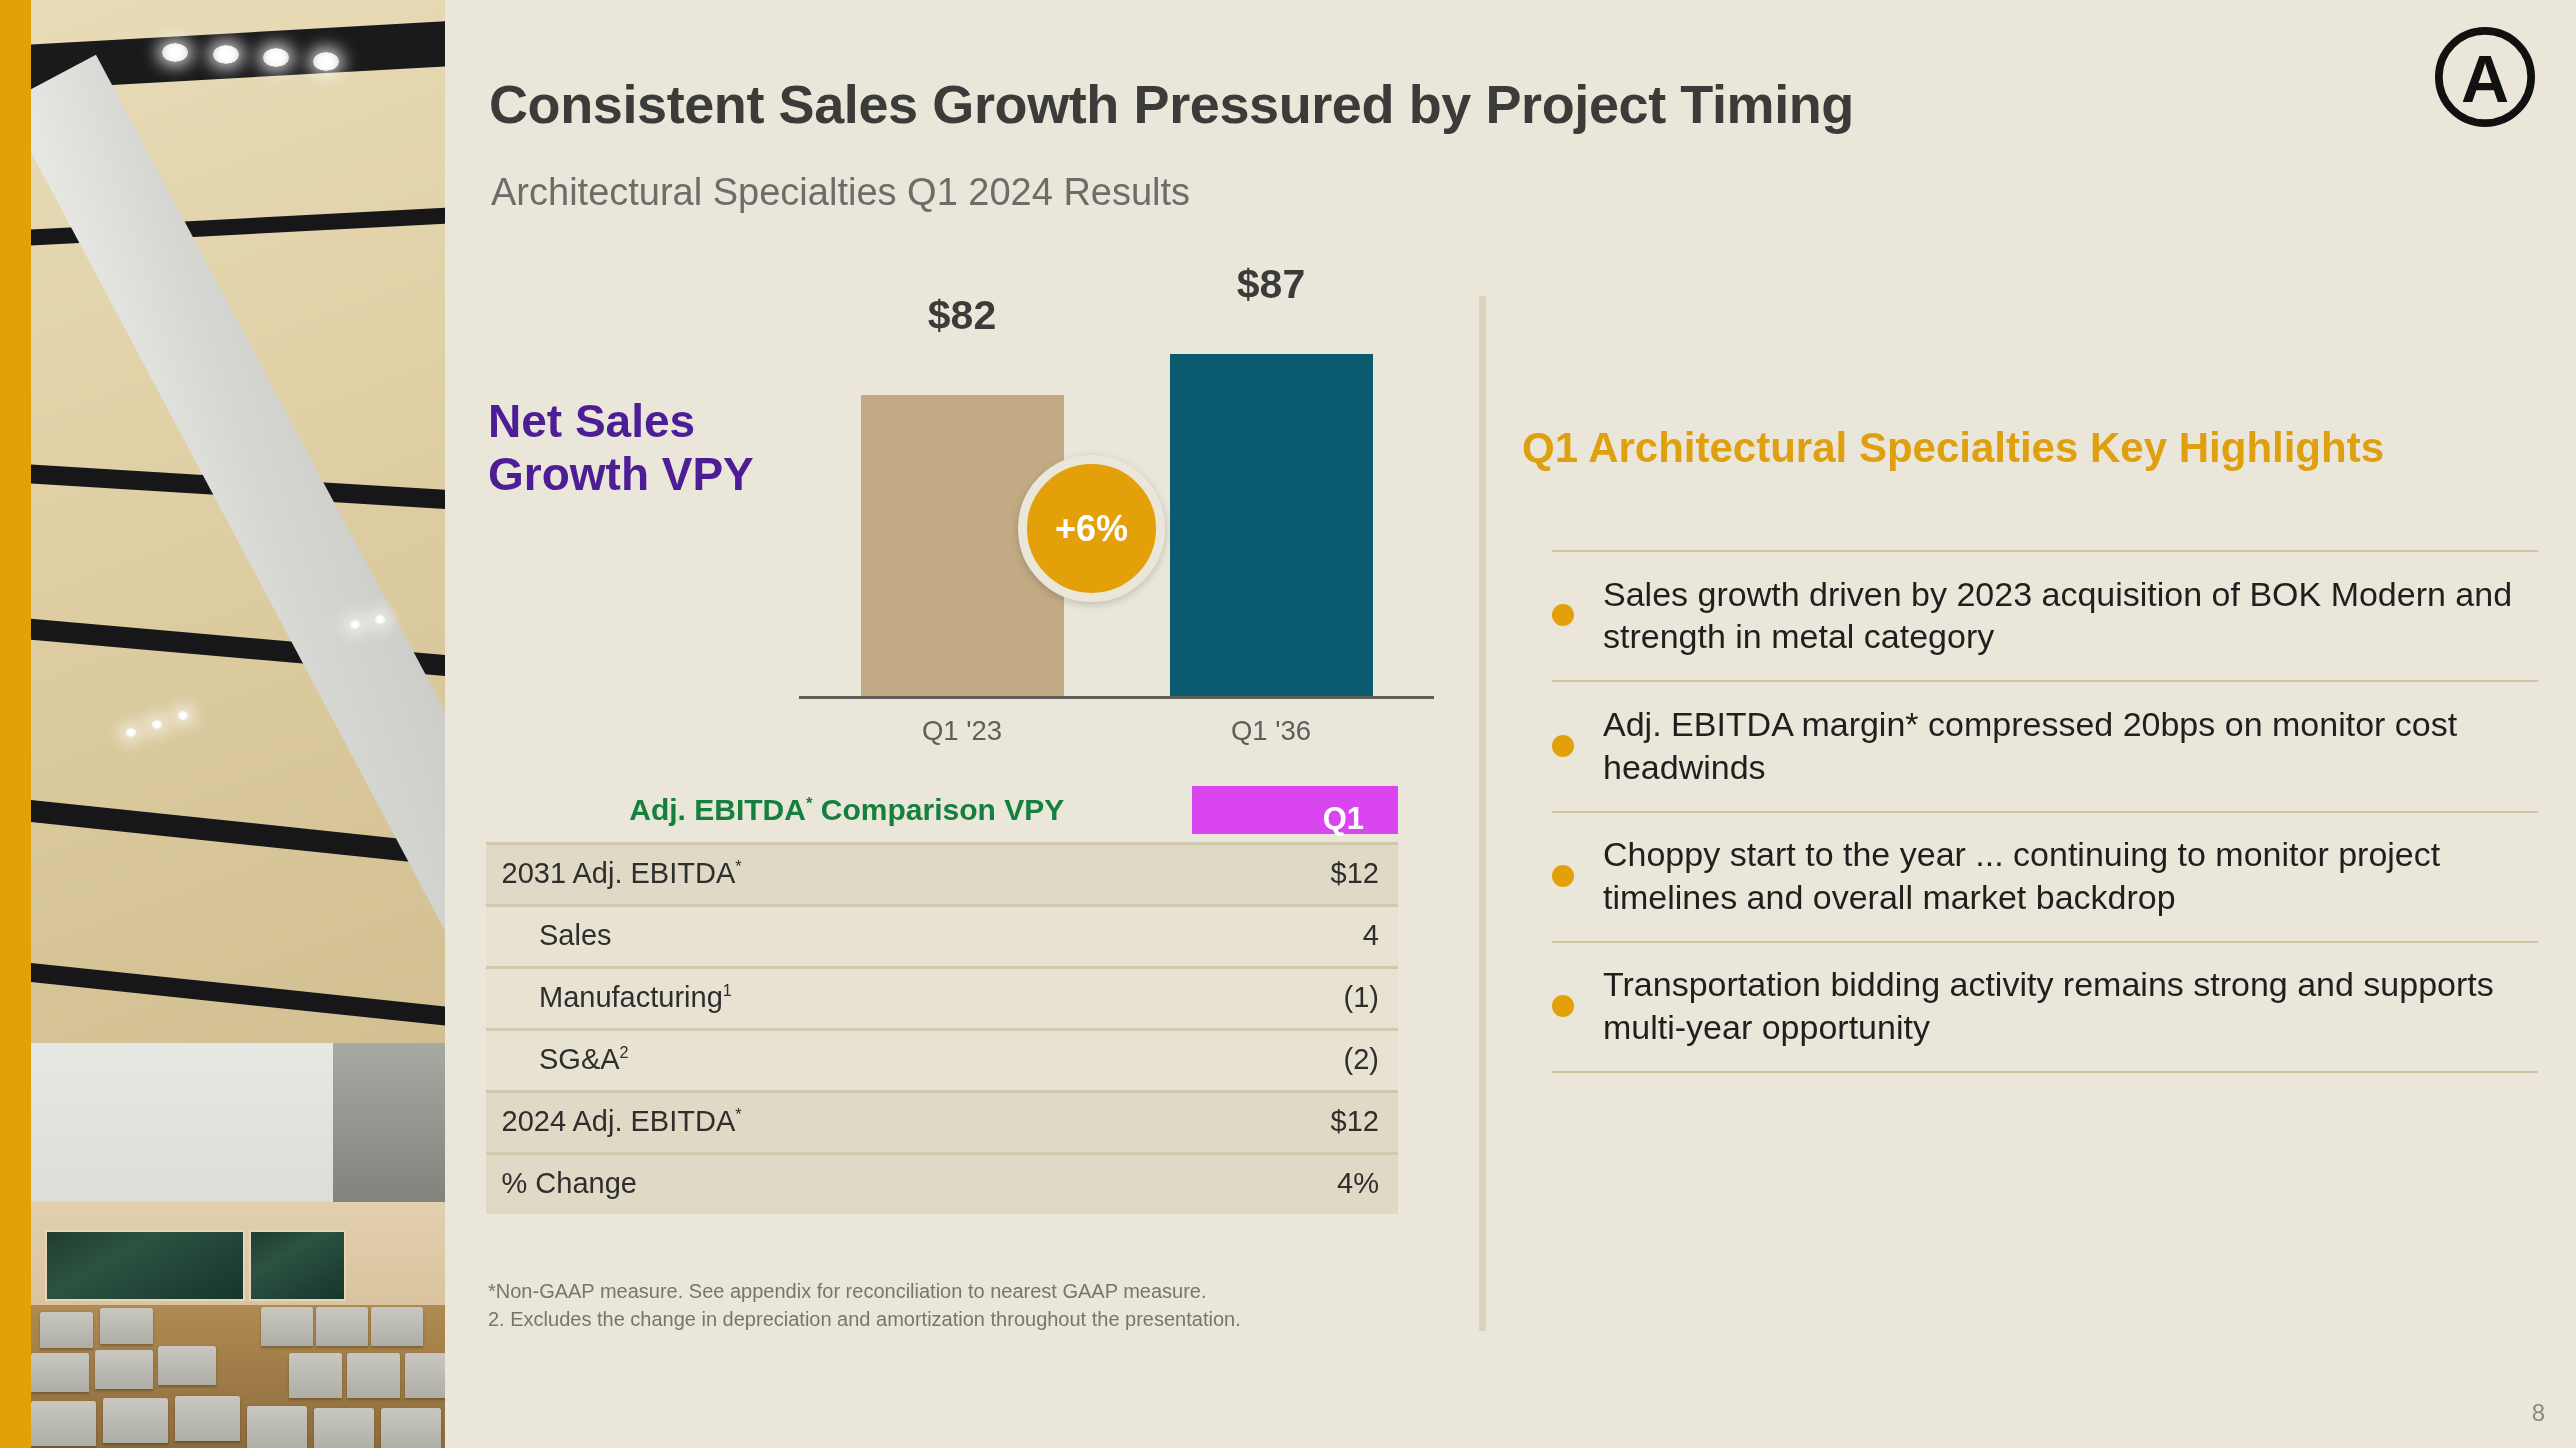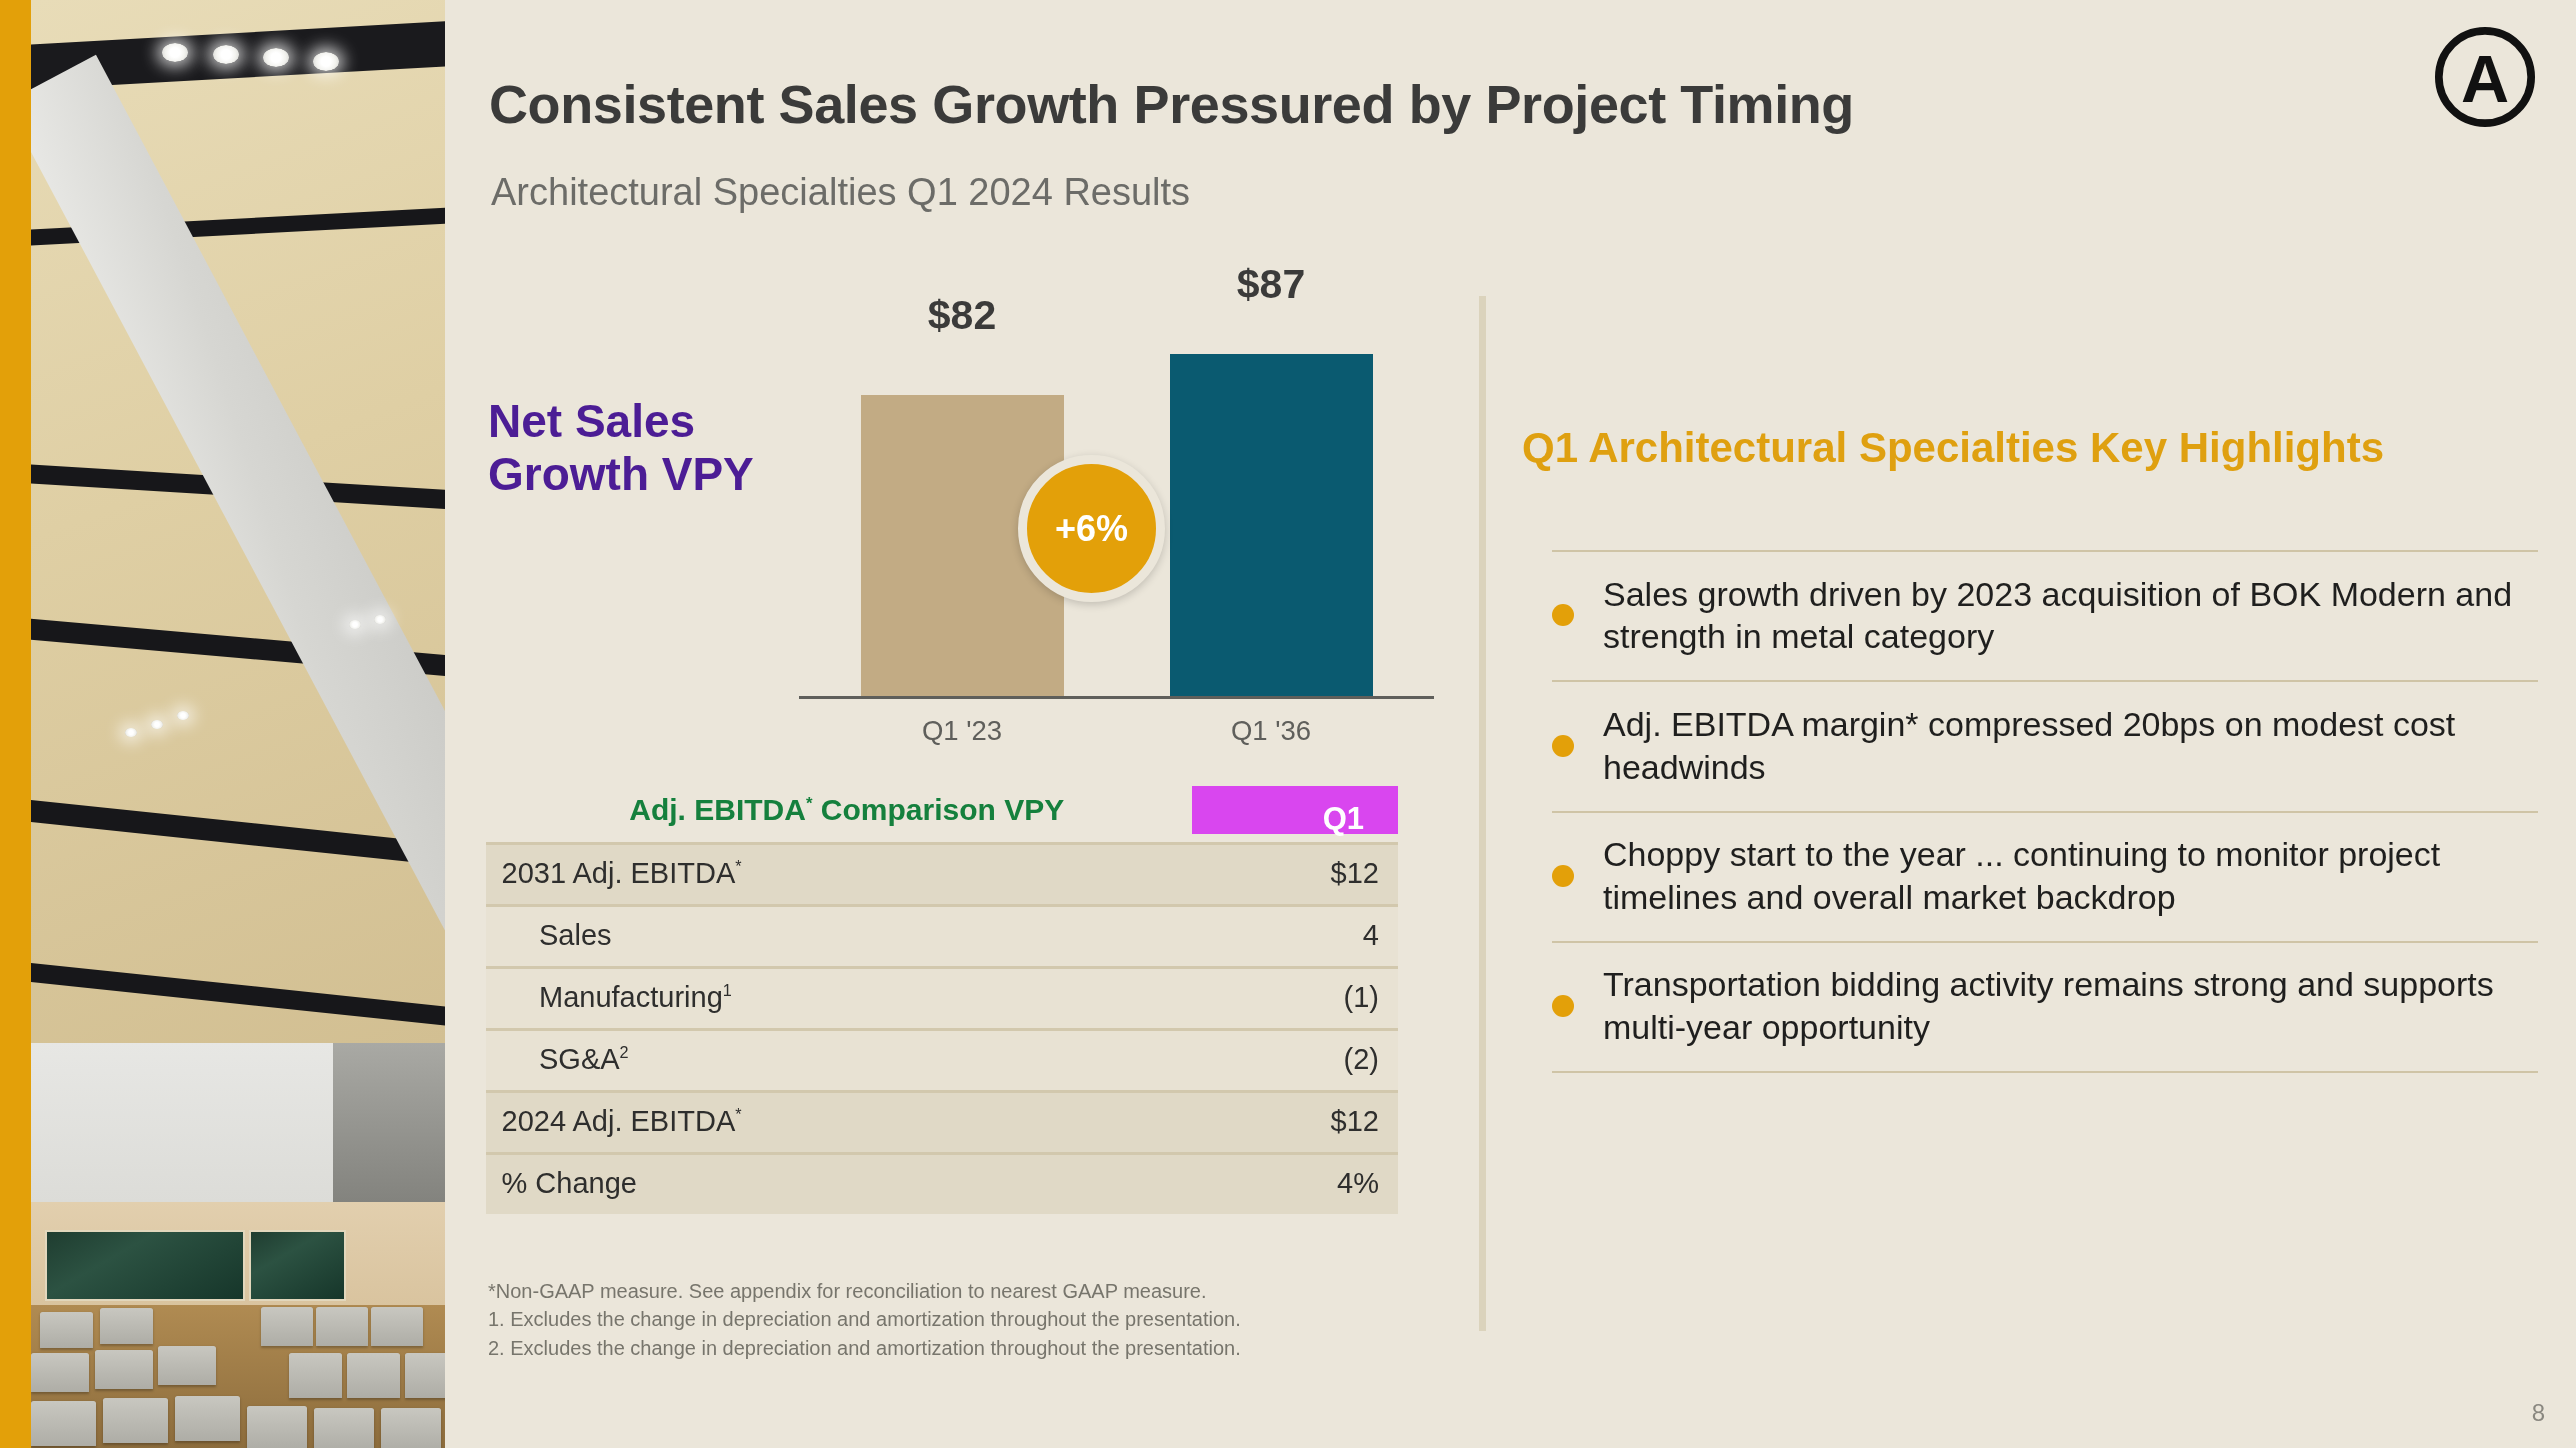--- a/index.html
+++ b/index.html
@@ -434,36 +434,35 @@
 
     <div class="trow shaded">
       <div class="rule-top"></div>
       <div class="lbl"><span>% Change</span><sup class="note"></sup></div>
       <div class="val">4%</div>
     </div>
   </div>
 
   <div id="footnotes">
     <div>*Non-GAAP measure. See appendix for reconciliation to nearest GAAP measure.</div>
-    <div>1. Excludes the change in depreciation and amortization throughout the presentation.</div>
     <div>2. Excludes the change in depreciation and amortization throughout the presentation.</div>
   </div>
 
   <div id="vdivider"></div>
 
   <div id="highlights-title">Q1 Architectural Specialties Key Highlights</div>
 
   <div id="bullets">
     <div class="bullet-row">
       <div class="bullet-dot"></div>
       <div class="bullet-text">Sales growth driven by 2023 acquisition of BOK Modern and strength in metal category</div>
     </div>
     <div class="bullet-row">
       <div class="bullet-dot"></div>
-      <div class="bullet-text">Adj. EBITDA margin* compressed 20bps on modest cost headwinds</div>
+      <div class="bullet-text">Adj. EBITDA margin* compressed 20bps on monitor cost headwinds</div>
     </div>
     <div class="bullet-row">
       <div class="bullet-dot"></div>
       <div class="bullet-text">Choppy start to the year ... continuing to monitor project timelines and overall market backdrop</div>
     </div>
     <div class="bullet-row last">
       <div class="bullet-dot"></div>
       <div class="bullet-text">Transportation bidding activity remains strong and supports multi-year opportunity</div>
     </div>
   </div>

